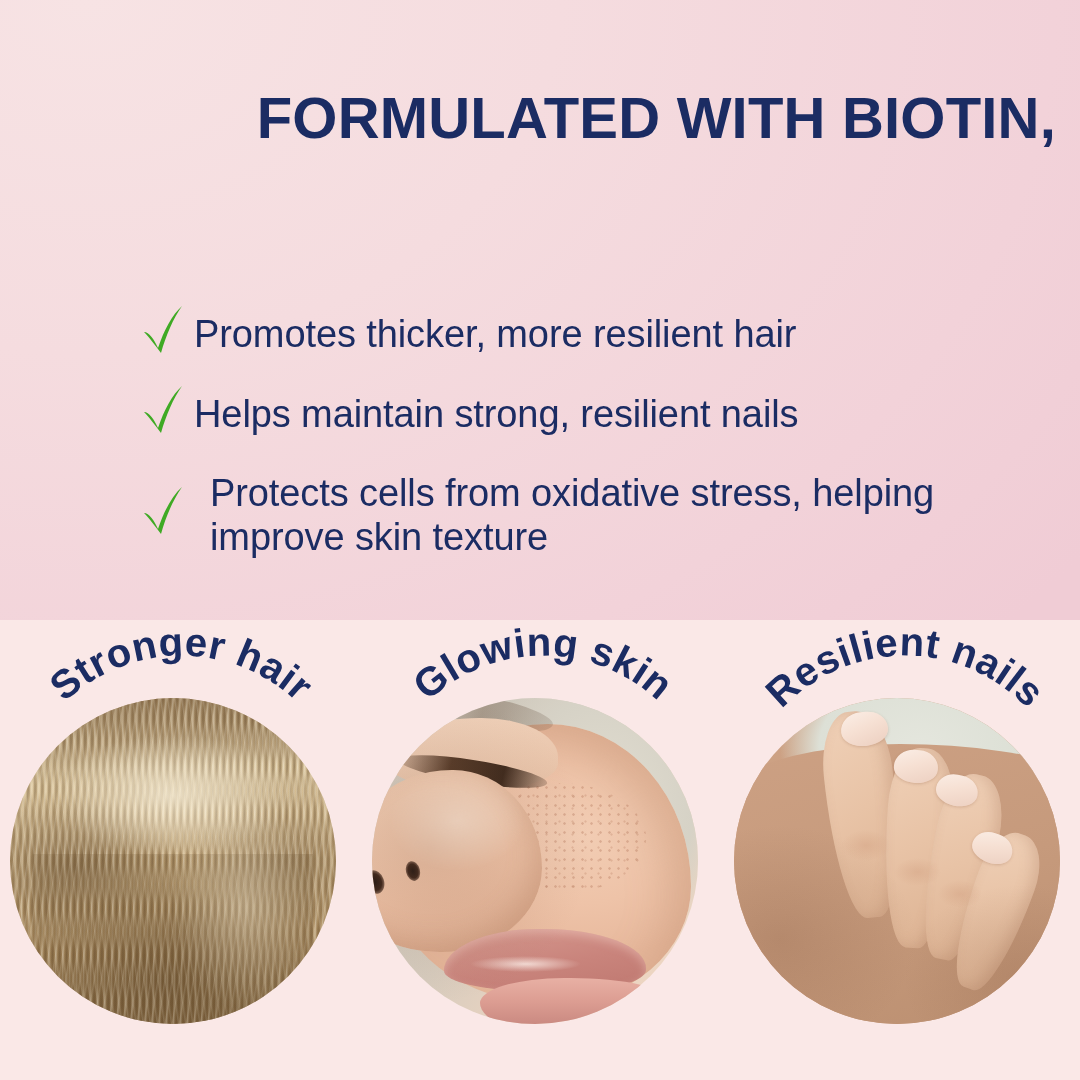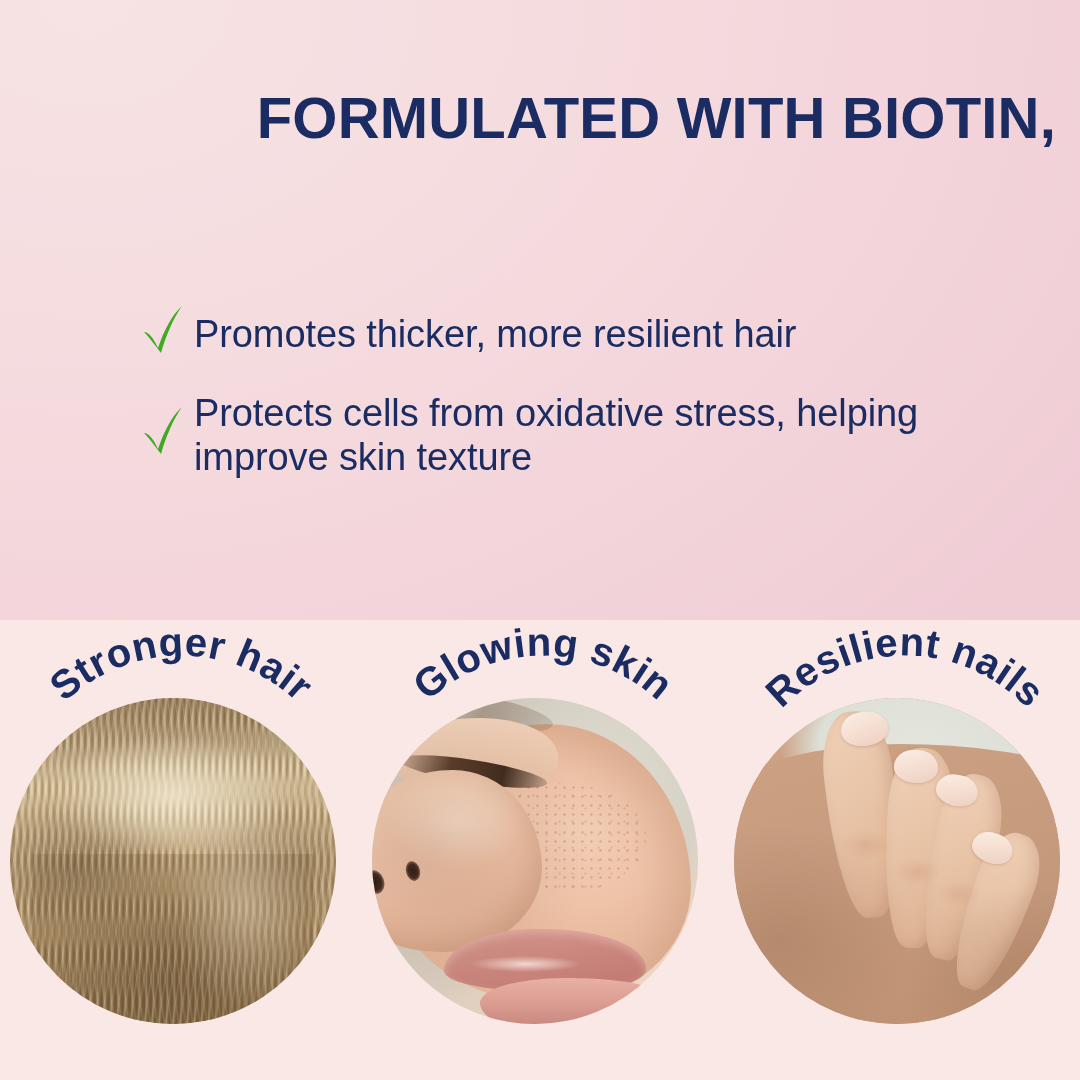--- a/index.html
+++ b/index.html
@@ -45,21 +45,21 @@
     position: absolute;
     left: 140px; top: 278px;
     width: 860px;
   }
   .bullet {
     display: flex;
     align-items: center;
     margin-bottom: 30px;
     margin-top: 30px;
   }
-  .bullet:last-child { margin-bottom: 0; }
+  .bullet:last-child { margin-bottom: 0; gap: 16px; }
   .check-icon {
     flex: 0 0 auto;
     width: 46px; height: 56px;
     margin-right: 8px;
     margin-top: -6px;
   }
   .check-icon svg { display: block; width: 46px; height: 56px; }
   .bullet-text {
     color: #1b2c63;
     font-size: 38px;
@@ -336,20 +336,28 @@
 
       <div class="bullet">
         <span class="check-icon">
           <svg viewBox="0 0 46 56" xmlns="http://www.w3.org/2000/svg">
             <path d="M4 30 C9 30 14 37 18 46 C24 28 32 13 42 4 C33 17 26 33 21 51 C15 43 9 35 4 30 Z" fill="#3faa24"></path>
           </svg>
         </span>
         <span class="bullet-text">Promotes thicker, more resilient hair</span>
       </div>
 
+      <div class="bullet">
+        <span class="check-icon">
+          <svg viewBox="0 0 46 56" xmlns="http://www.w3.org/2000/svg">
+            <path d="M4 30 C9 30 14 37 18 46 C24 28 32 13 42 4 C33 17 26 33 21 51 C15 43 9 35 4 30 Z" fill="#3faa24"></path>
+          </svg>
+        </span>
+        <span class="bullet-text">Helps maintain strong, resilient nails</span>
+      </div>
 
       <div class="bullet">
         <span class="check-icon">
           <svg viewBox="0 0 46 56" xmlns="http://www.w3.org/2000/svg">
             <path d="M4 30 C9 30 14 37 18 46 C24 28 32 13 42 4 C33 17 26 33 21 51 C15 43 9 35 4 30 Z" fill="#3faa24"></path>
           </svg>
         </span>
         <span class="bullet-text">Protects cells from oxidative stress, helping improve skin texture</span>
       </div>
 

